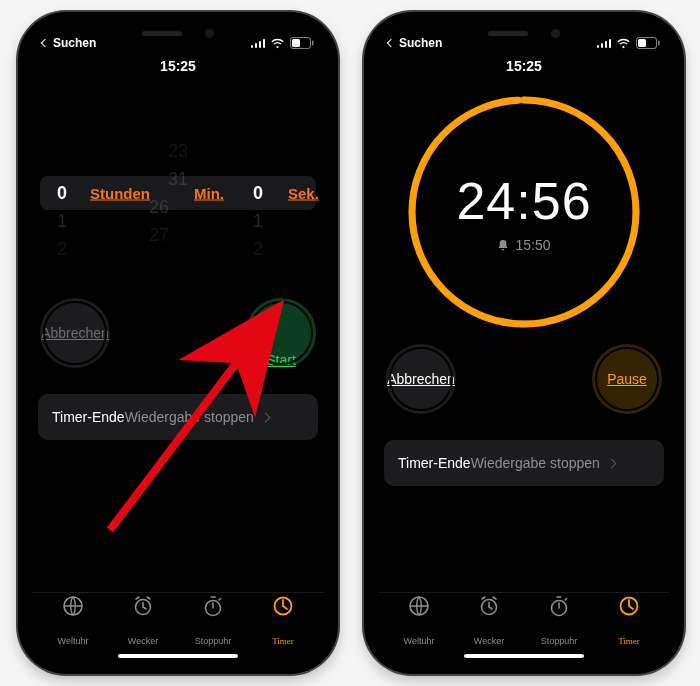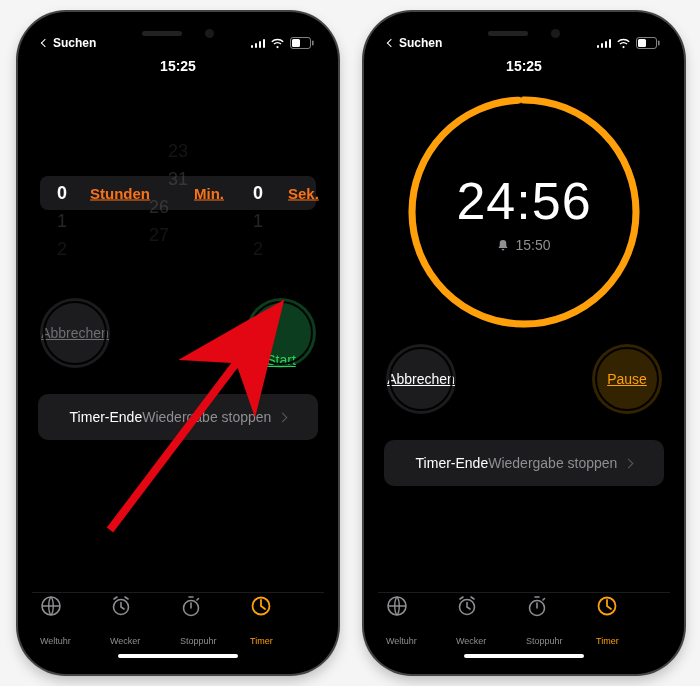--- a/index.html
+++ b/index.html
@@ -202,21 +202,21 @@
   .btn-pause  { background:#332300; color:var(--orange); }
 
   
   .option-row {
     margin:26px 6px 0;
     background:var(--row-bg);
     border-radius:10px;
     height:46px;
     display:flex;
     align-items:center;
-    justify-content:center;
+    justify-content:flex-start;
     padding:0 14px;
     font-size:14px;
     color:#fff;
     cursor:pointer;
   }
   .option-row .value {
     color:#8e8e93;
     display:flex; align-items:center; gap:8px;
   }
   .option-row .chev-r {
@@ -233,27 +233,27 @@
     align-items:flex-end;
     padding:6px 6px 2px;
     border-top:0.5px solid #1c1c1e;
     height:56px;
     color:var(--tab-gray);
     font-size:9px;
   }
   .tab {
     display:flex;
     flex-direction:column;
-    align-items:flex-start;
+    align-items:center;
     gap:19px;
     width:66px;
     cursor:pointer;
   }
   .tab svg{ display:block; }
-  .tab.active { color:var(--orange); }
+  .tab.active { color:var(--orange);font-family:Liberation Serif, serif; }
   .tab.active svg * { stroke:var(--orange); }
   .home-indicator {
     width:120px; height:4px; border-radius:3px;
     background:#fff; margin:6px auto 2px;
   }
 
   
   .arrow-annot {
     position:absolute;
     left:95px;

